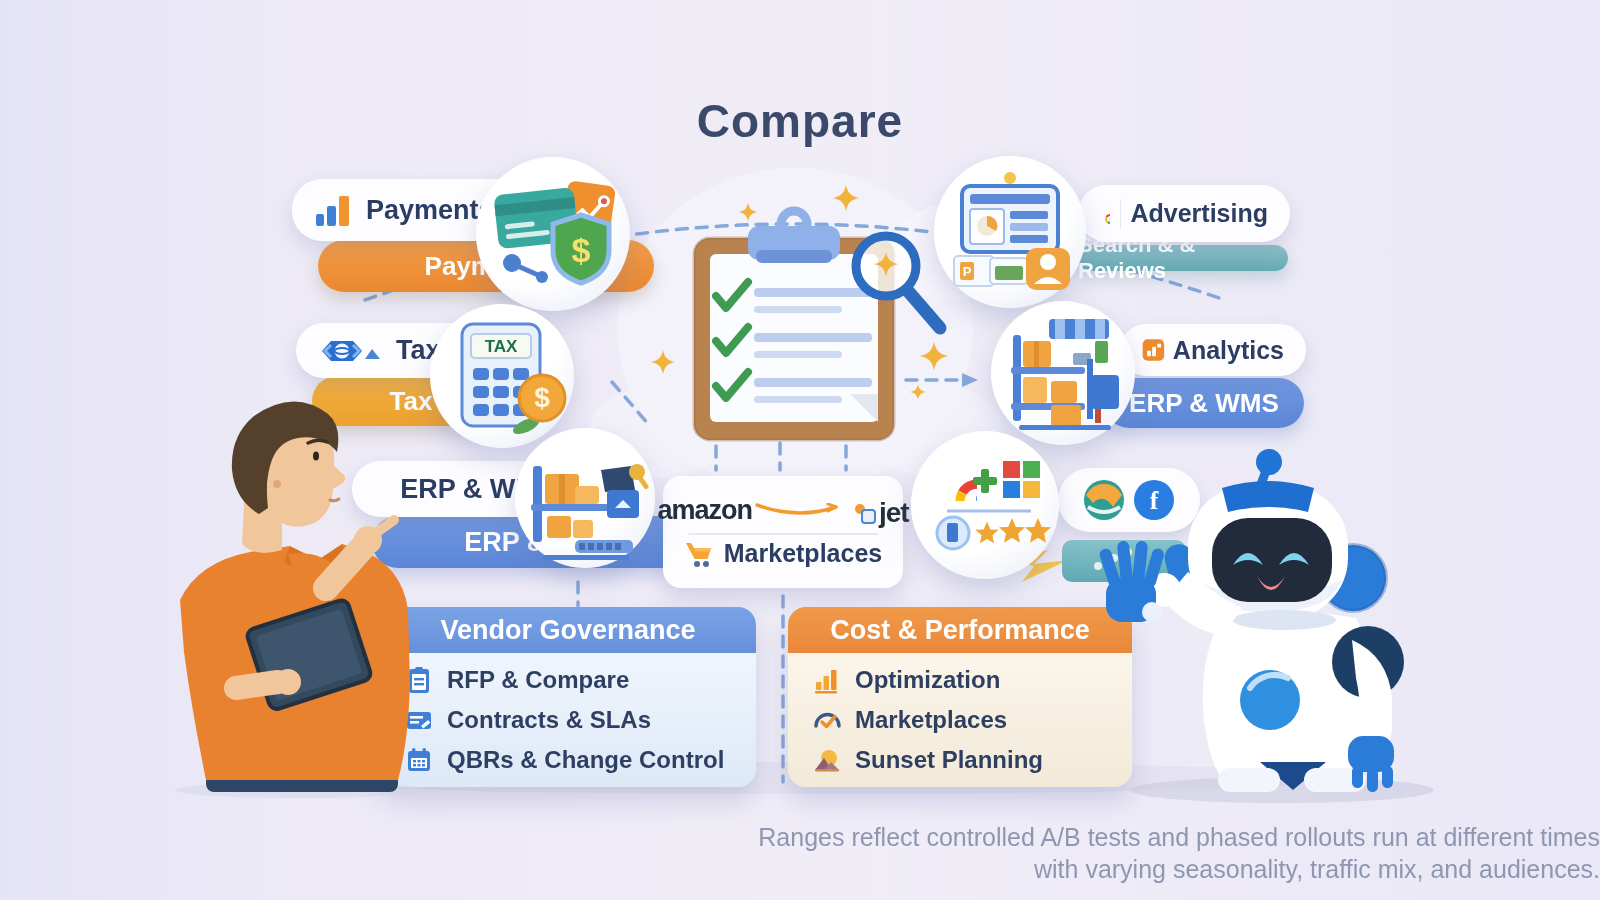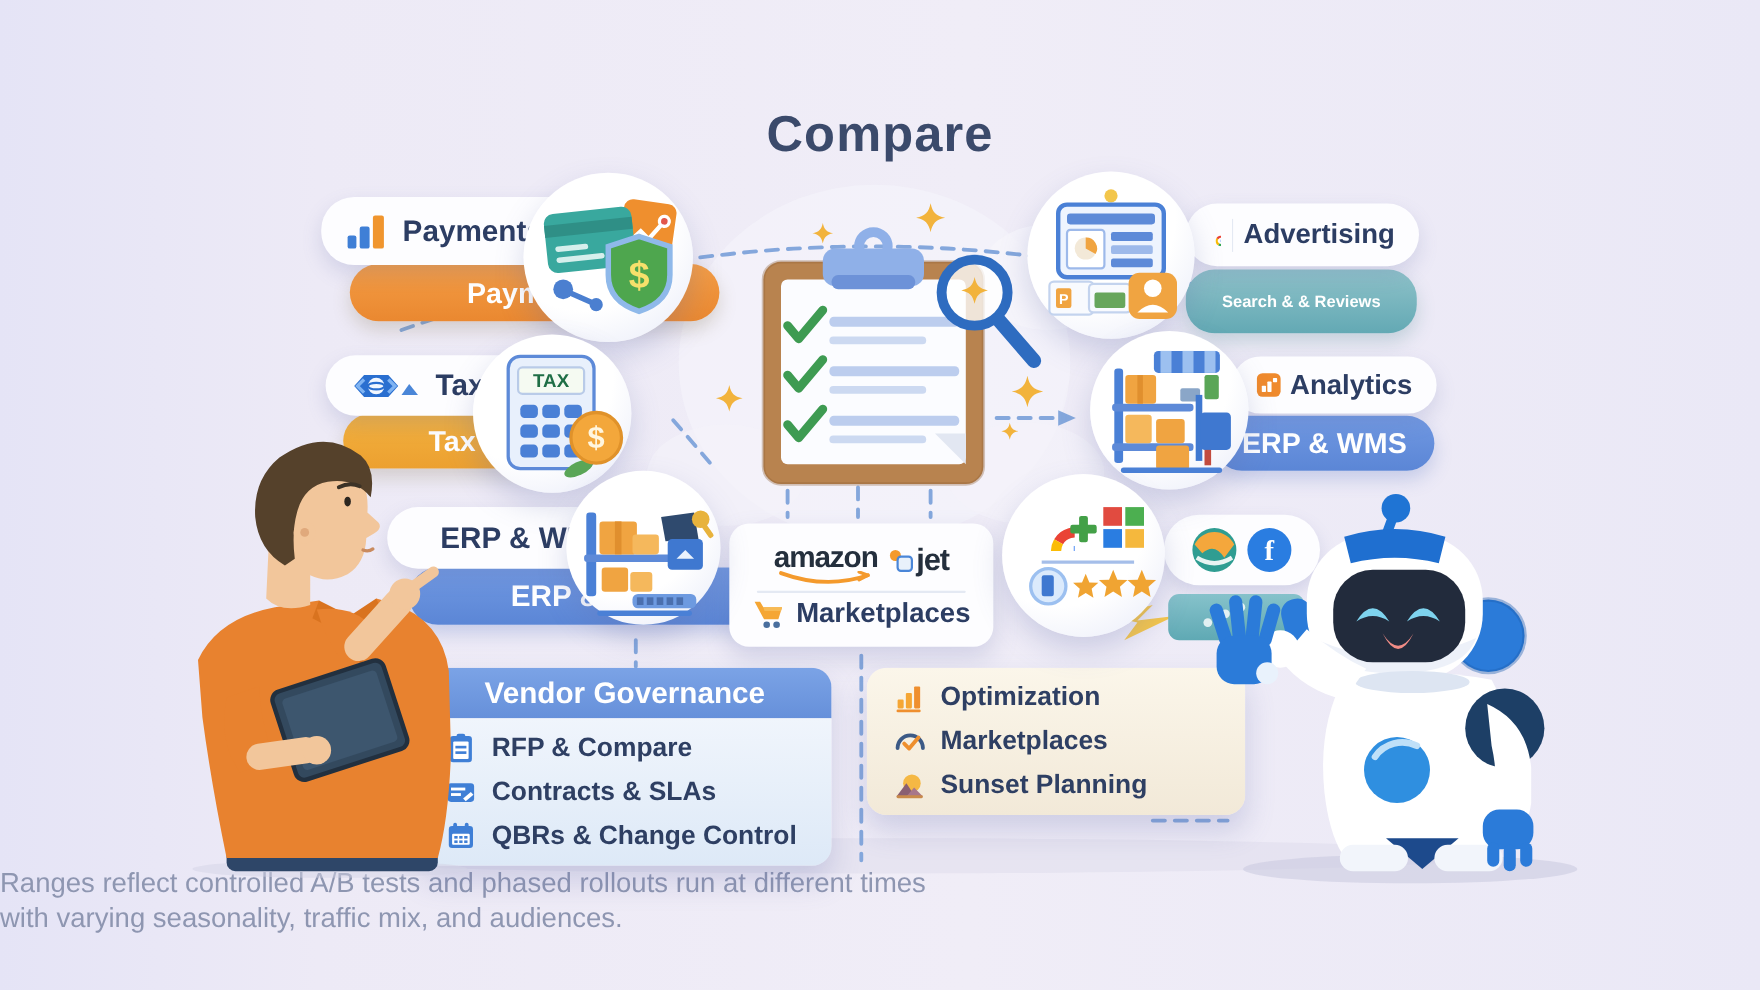--- a/index.html
+++ b/index.html
@@ -32,21 +32,21 @@
     background:radial-gradient(circle at 35% 28%,#ffffff 55%,#f1f3fb 80%,#e7ebf7 100%);
     box-shadow:0 12px 26px rgba(100,110,170,.25);
     display:flex;align-items:center;justify-content:center;
   }
   .mk-card{
     position:absolute;z-index:3;left:663px;top:476px;width:240px;height:112px;
     background:#fdfdff;border-radius:18px;box-shadow:0 10px 22px rgba(100,110,170,.22);
     display:flex;flex-direction:column;align-items:center;justify-content:center;gap:4px;
   }
   .mk-brands{display:flex;align-items:flex-start;gap:10px;}
-  .amazon-wrap{display:flex;flex-direction:column;align-items:center;}
+  .amazon-wrap{display:flex;flex-direction:row;align-items:center;}
   .amazon-text{font-size:27px;font-weight:800;color:#242f3d;letter-spacing:-1px;line-height:26px;}
   .jet-wrap{display:flex;align-items:center;gap:3px;}
   .jet-text{font-size:28px;font-weight:800;color:#242f3d;letter-spacing:-1px;}
   .mk-divider{width:190px;height:2px;background:#e4e9f3;border-radius:1px;}
   .mk-row{display:flex;align-items:flex-end;gap:10px;font-size:25px;font-weight:700;color:#2c3d63;}
   .panel{
     position:absolute;z-index:3;border-radius:18px;overflow:hidden;
     box-shadow:0 14px 26px rgba(100,110,170,.24);
   }
   .panel-header{height:46px;display:flex;align-items:center;justify-content:center;color:#fff;font-size:27px;font-weight:700;}
@@ -59,22 +59,22 @@
   .mini-pill{
     position:absolute;z-index:2;left:1058px;top:468px;width:142px;height:64px;border-radius:32px;
     background:#fdfdff;box-shadow:0 8px 16px rgba(100,110,170,.2);
     display:flex;align-items:center;justify-content:center;gap:8px;
   }
   .teal-strip{
     position:absolute;z-index:2;left:1062px;top:540px;width:124px;height:42px;border-radius:10px;
     background:linear-gradient(180deg,#86c2cb,#5fa9b4);
   }
   .caption{
-    position:absolute;left:0;right:0;text-align:left;z-index:2;
-    color:#8e96b1;font-size:25px;font-weight:400;
+    position:absolute;left:0;right:0;text-align:right;z-index:2;
+    color:#8e96b1;font-size:25px;font-weight:400;margin-top:34px;
   }
   .char{position:absolute;z-index:6;}
   .bg-art{position:absolute;left:0;top:0;z-index:1;}
   .hidden-defs{position:absolute;width:0;height:0;overflow:hidden;}
 </style>
 </head>
 <body>
 
 <svg class="hidden-defs" aria-hidden="true">
   <symbol id="gsym" viewBox="-26 -26 52 52">
@@ -247,21 +247,21 @@
           <rect x="64" y="115" width="6" height="7"></rect>
           <rect x="73" y="115" width="6" height="7"></rect>
           <rect x="82" y="115" width="6" height="7"></rect>
           <rect x="91" y="115" width="6" height="7"></rect>
           <rect x="100" y="115" width="6" height="7"></rect>
         </g>
       <rect x="28" y="127" width="86" height="5" rx="2.5" fill="#4a80d6"></rect>
     </svg>
   </div>
 
-  <div class="tag teal" style="left:1078px;top:245px;width:210px;height:58px;font-size:15px;">
+  <div class="tag teal" style="left:1078px;top:245px;width:210px;height:26px;font-size:22px;">
     <span>Search &amp; &amp; Reviews</span>
   </div>
   <div class="pill-white" style="left:1078px;top:185px;width:212px;height:57px;font-size:25px;gap:10px;">
     <svg width="34" height="34" viewBox="-26 -26 52 52">
         <use href="#gsym"></use>
       </svg>
     <span style="width:2px;height:30px;background:#e4e9f3;"></span>
     <span>Advertising</span>
   </div>
   <div class="node-circle" style="left:934px;top:156px;width:152px;height:152px;">
@@ -435,20 +435,21 @@
             </g>
           <rect x="8" y="3" width="3.5" height="6" rx="1.7" fill="#3f7fd6"></rect>
             <rect x="18.5" y="3" width="3.5" height="6" rx="1.7" fill="#3f7fd6"></rect>
         </svg>
         <span>QBRs &amp; Change Control</span>
       </div>
     </div>
   </div>
 
   <div class="panel" style="left:788px;top:607px;width:344px;">
+    <div class="panel-header orange">Cost &amp; Performance</div>
     <div class="panel-body cost">
       <div class="panel-row">
         <svg width="30" height="30" viewBox="0 0 30 30">
           <rect x="4" y="17" width="5.5" height="8" rx="1" fill="#f5a634"></rect>
           <rect x="11.5" y="11" width="5.5" height="14" rx="1" fill="#f5a634"></rect>
           <rect x="19" y="5" width="5.5" height="20" rx="1" fill="#ef8f2e"></rect>
           <rect x="3" y="26" width="22" height="2.6" rx="1.3" fill="#ef8f2e"></rect>
         </svg>
         <span>Optimization</span>
       </div>

